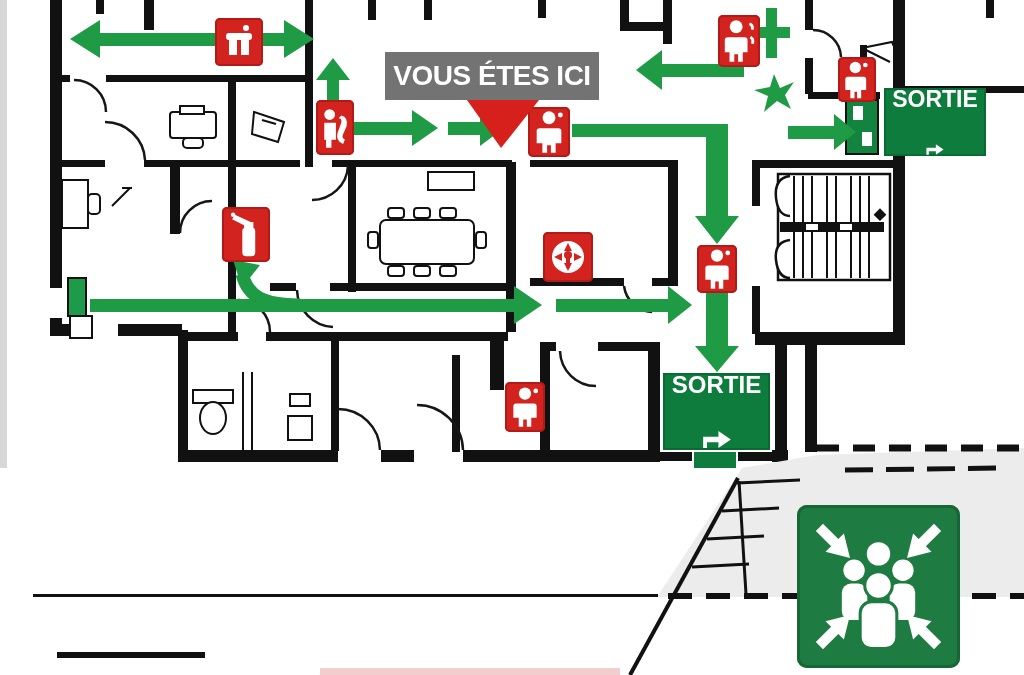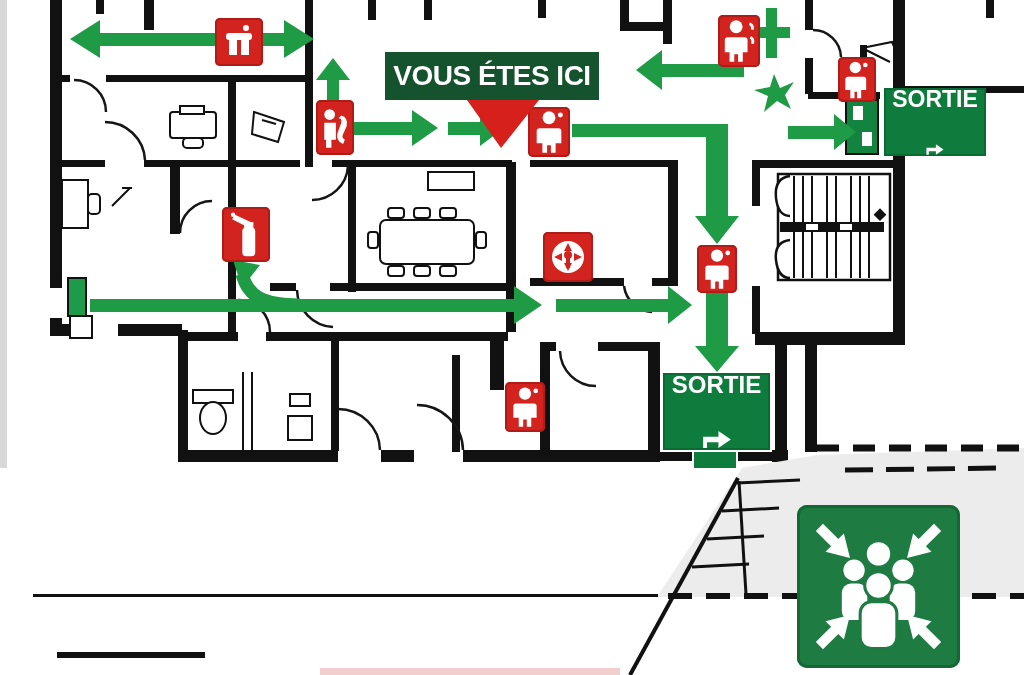--- a/index.html
+++ b/index.html
@@ -5,21 +5,21 @@
   html,body{margin:0;padding:0;background:#fff;}
   #stage{position:relative;width:1024px;height:675px;background:#ffffff;overflow:hidden;
          font-family:"Liberation Sans",sans-serif;}
   #plan-svg{position:absolute;left:0;top:0;z-index:1;}
   .edge-strip{position:absolute;left:0;top:0;width:7px;height:468px;background:#d8d8d8;z-index:0;}
   
   .red-sign{position:absolute;background:#d2231f;border-radius:5px;display:flex;align-items:center;
             justify-content:center;z-index:3;box-shadow:inset 0 0 0 2px #b01b18;}
   .red-sign svg{display:block;}
   
-  #banner{position:absolute;left:385px;top:52px;width:214px;height:48px;background:#14532d;z-index:4;
+  #banner{position:absolute;left:385px;top:52px;width:214px;height:48px;background:#737373;z-index:4;
           display:flex;align-items:center;justify-content:center;color:#fff;font-weight:700;
           font-size:28px;letter-spacing:-.5px;white-space:nowrap;text-align:center;}
   #banner:after{content:"";position:absolute;left:82px;top:100%;width:0;height:0;
           border-left:34px solid transparent;border-right:38px solid transparent;
           border-top:48px solid #d5201c;}
   
   .sortie{position:absolute;background:#0d7c3c;z-index:4;display:flex;flex-direction:column;
           align-items:center;justify-content:center;color:#fff;font-weight:700;
           box-shadow:inset 0 0 0 2px #0a6a33;gap:32px;}
   .sortie .txt{line-height:1;}

